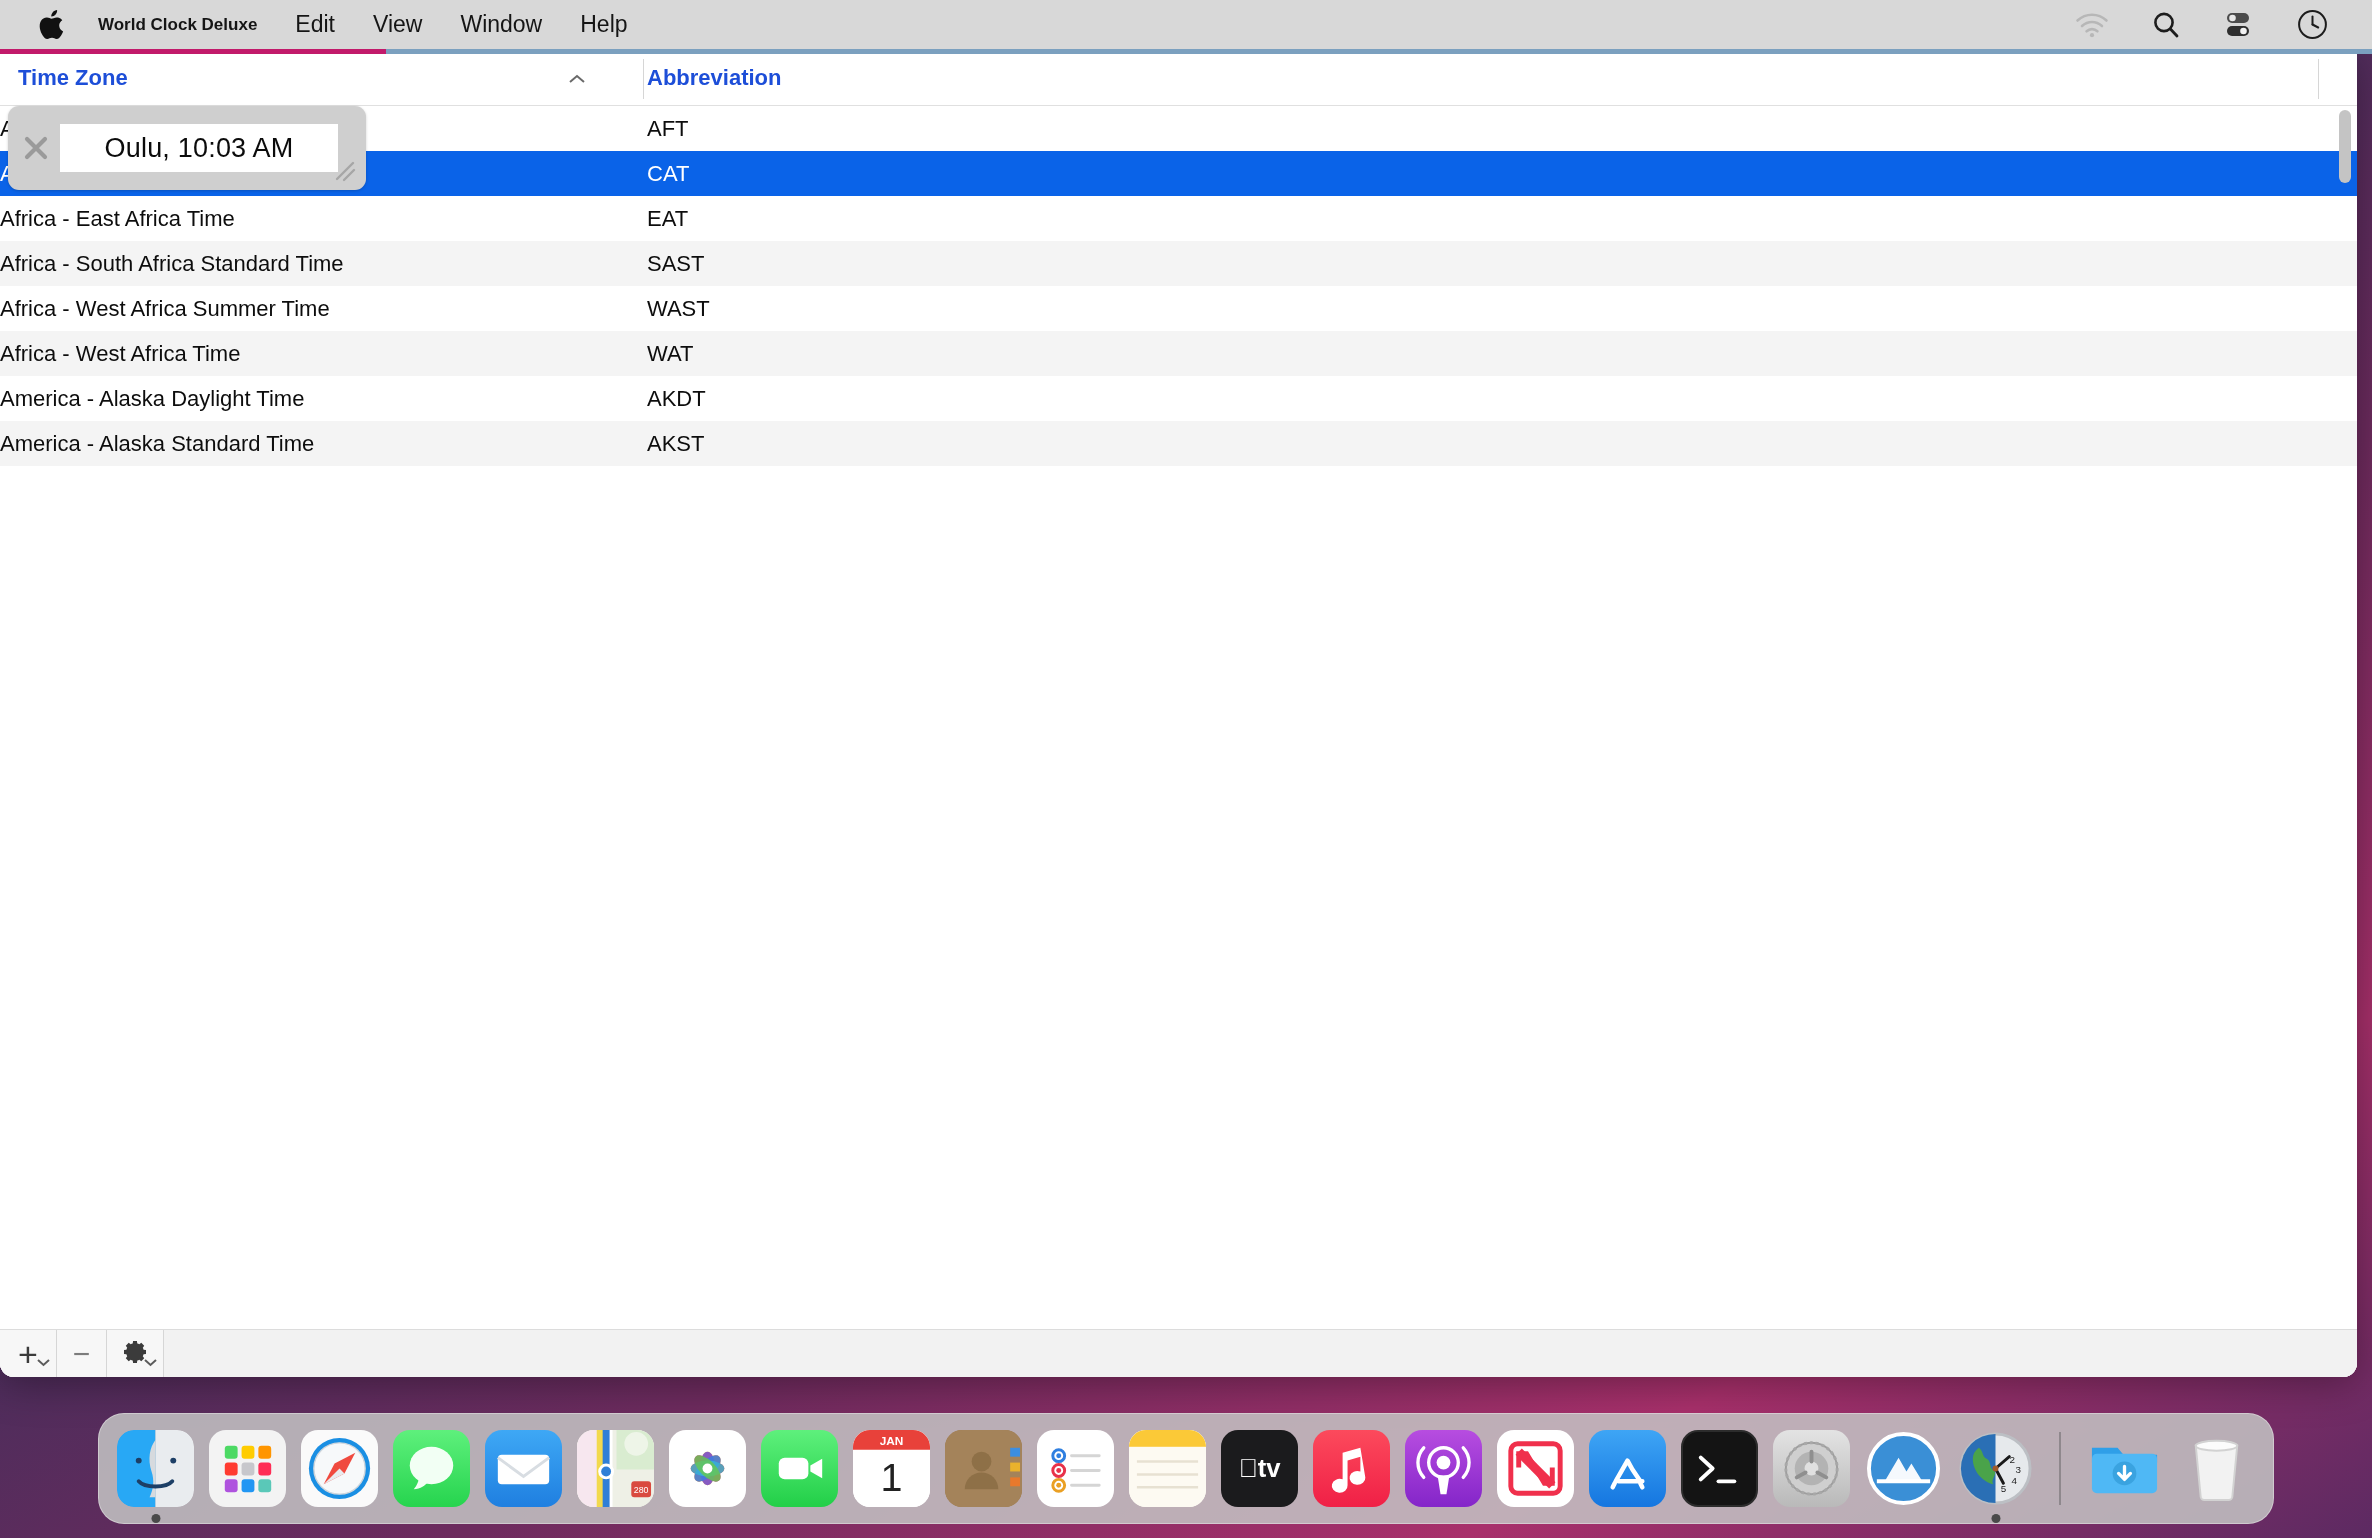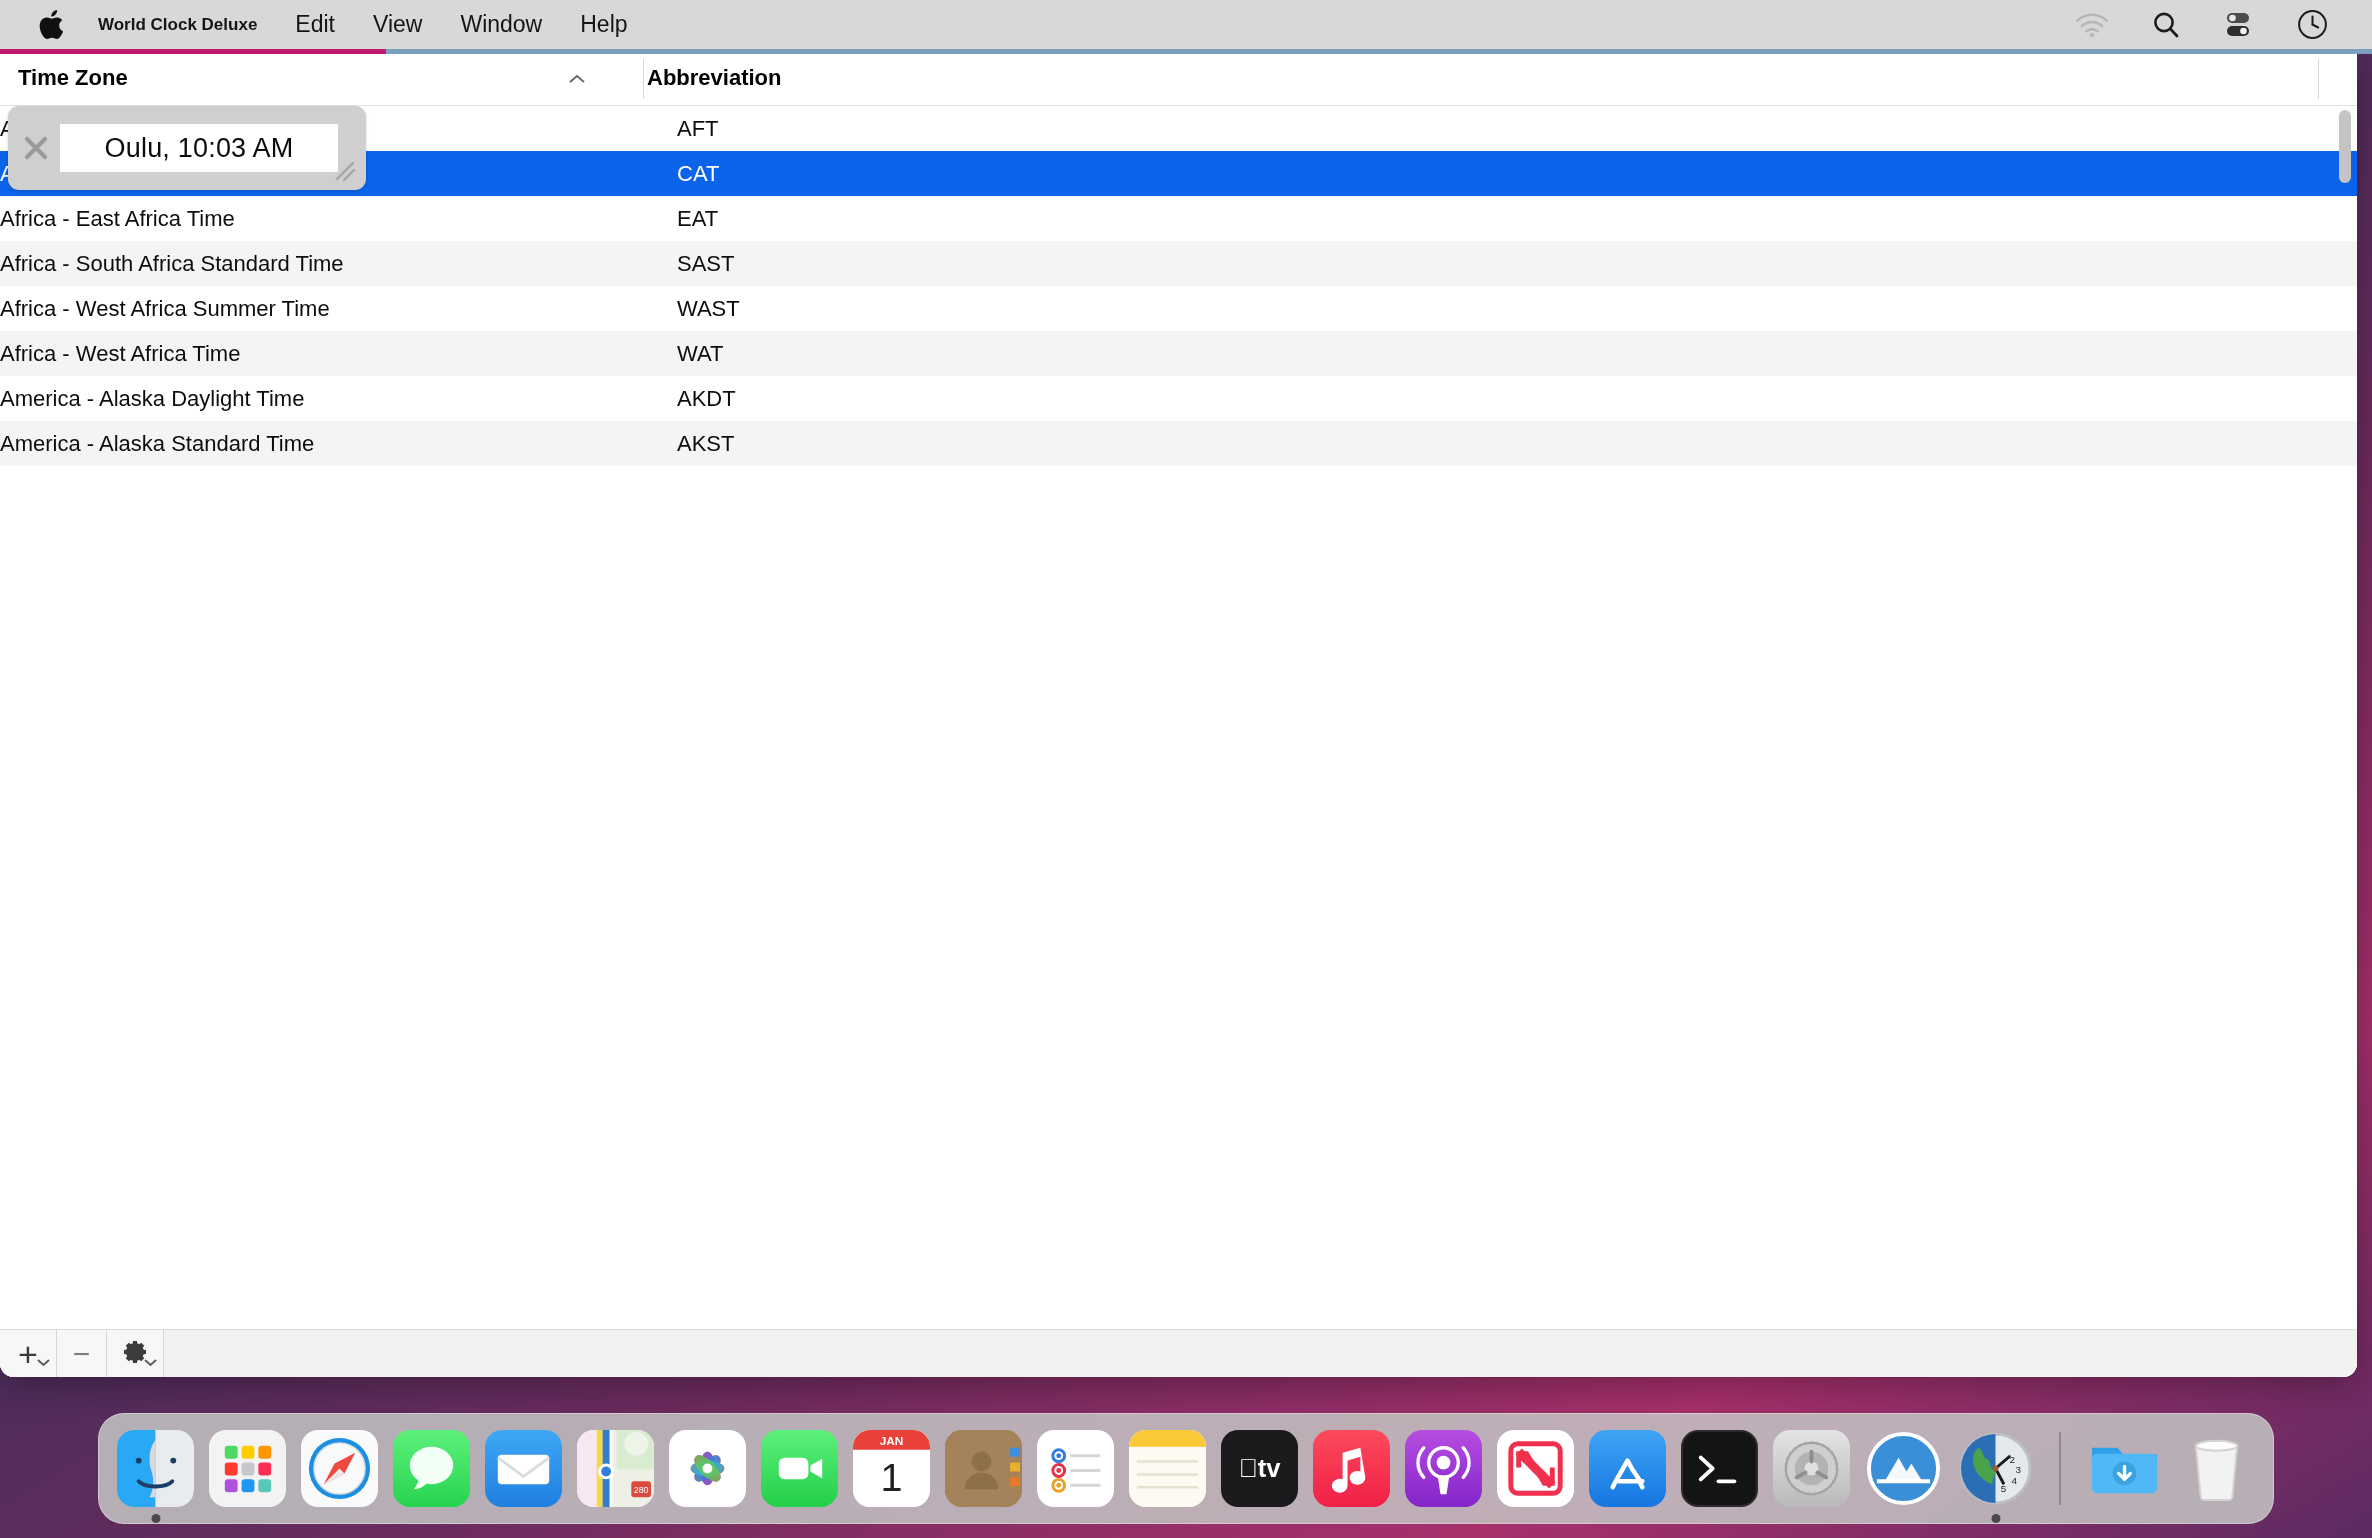--- a/index.html
+++ b/index.html
@@ -78,29 +78,29 @@
   #tz-panel{
     left:33px; top:814px; width:2289px; height:540px;
     border:5px solid #7ea5e8; border-radius:10px; padding:0; background:#fff;
   }
   #tz-inner{ position:absolute; inset:0; background:#fff; }
 
   .table-head{
     height:55px; background:#fff; border-bottom:1px solid #e0e0e0;
     display:flex; align-items:center; position:relative;
   }
-  .th{ font-size:22px; font-weight:bold; color:#000000; }
+  .th{ font-size:22px; font-weight:bold; color:#1d4ed8; }
   .th.col1{ padding-left:18px; width:628px; position:relative; }
   .th.col2{ padding-left:19px; }
   .sort-chevron{ position:absolute; right:42px; top:50%; transform:translateY(-50%); }
   .head-div{ position:absolute; left:643px; top:8px; width:1px; height:40px; background:#d6d6d6; }
   .head-div2{ position:absolute; right:38px; top:8px; width:1px; height:40px; background:#d6d6d6; }
 
   .rows{ position:relative; }
-  .row{ height:45px; display:flex; align-items:center; font-size:22px; color:#0d0d0d;gap:30px; }
+  .row{ height:45px; display:flex; align-items:center; font-size:22px; color:#0d0d0d; }
   .row.alt{ background:#f4f4f4; }
   .row.selected{ background:#0a63e8; color:#ffffff; }
   .cell1{ width:628px; white-space:nowrap; overflow:hidden; }
   .cell2{ padding-left:19px; white-space:nowrap; }
 
   
   .vscroll{ position:absolute; right:3px; width:18px; }
   .vthumb{ position:absolute; left:3px; width:12px; background:#c4c4c4; border-radius:6px; }
 
   

